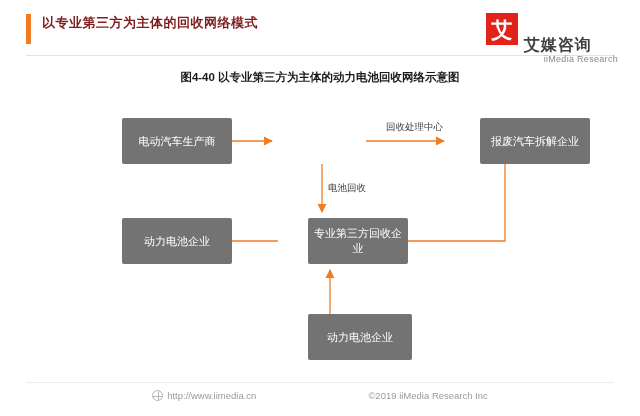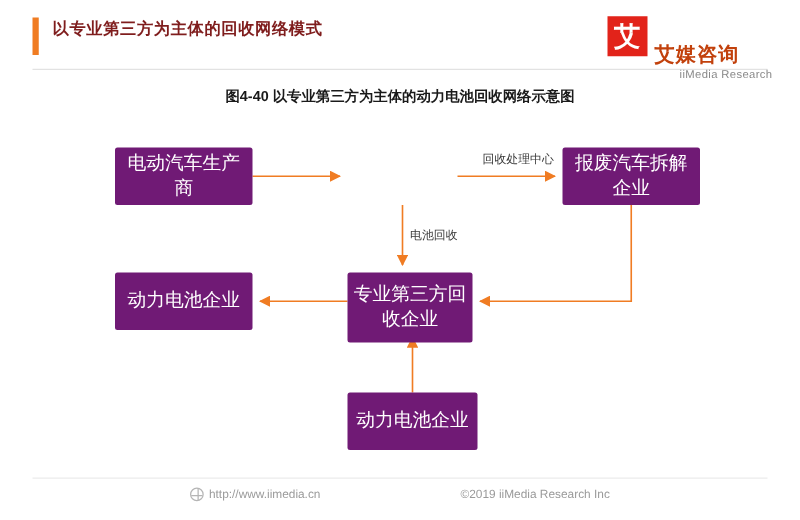--- a/index.html
+++ b/index.html
@@ -66,21 +66,21 @@
     line-height: 1;
   }
   .logo-text {
     display: flex;
     flex-direction: column;
     justify-content: center;
   }
   .logo-cn {
     font-size: 16px;
     font-weight: bold;
-    color: #c2410c;
+    color: #404040;
     line-height: 1.1;
     letter-spacing: 1px;
     margin-top: 43px;
   }
   .logo-en {
     font-size: 9px;
     color: #888;
     line-height: 1.2;
     letter-spacing: 0.3px;
     margin-left: 20px;
@@ -99,37 +99,38 @@
 
   
   .diagram {
     position: absolute;
     left: 0; top: 96px;
     width: 640px;
     height: 290px;
   }
   .node {
     position: absolute;
-    background: #701a75;
+    background: #737373;
     color: #ffffff;
-    font-size: 15px;
+    font-size: 11px;
     display: flex;
     align-items: center;
     justify-content: center;
     text-align: center;
     line-height: 1.35;
     border-radius: 2px;
     box-sizing: border-box;
     padding: 2px 4px;
+    margin-left: 30px;
   }
   #node-producer { left: 92px;  top: 22px;  width: 110px; height: 46px; }
   #node-consumer { left: 278px; top: 22px;  width: 88px;  height: 46px; }
   #node-dismantle{ left: 450px; top: 22px;  width: 110px; height: 46px; }
   #node-recycle  { left: 92px;  top: 122px; width: 110px; height: 46px; }
-  #node-third    { left: 278px; top: 122px; width: 100px; height: 56px; }
+  #node-third    { left: 278px; top: 122px; width: 100px; height: 46px; }
   #node-battery  { left: 278px; top: 218px; width: 104px; height: 46px; }
 
   .edge-label {
     position: absolute;
     font-size: 9.5px;
     color: #3a3a3a;
     white-space: nowrap;
   }
   #lbl-scrap { left: 386px; top: 25px; }
   #lbl-batt  { left: 328px; top: 86px; }

